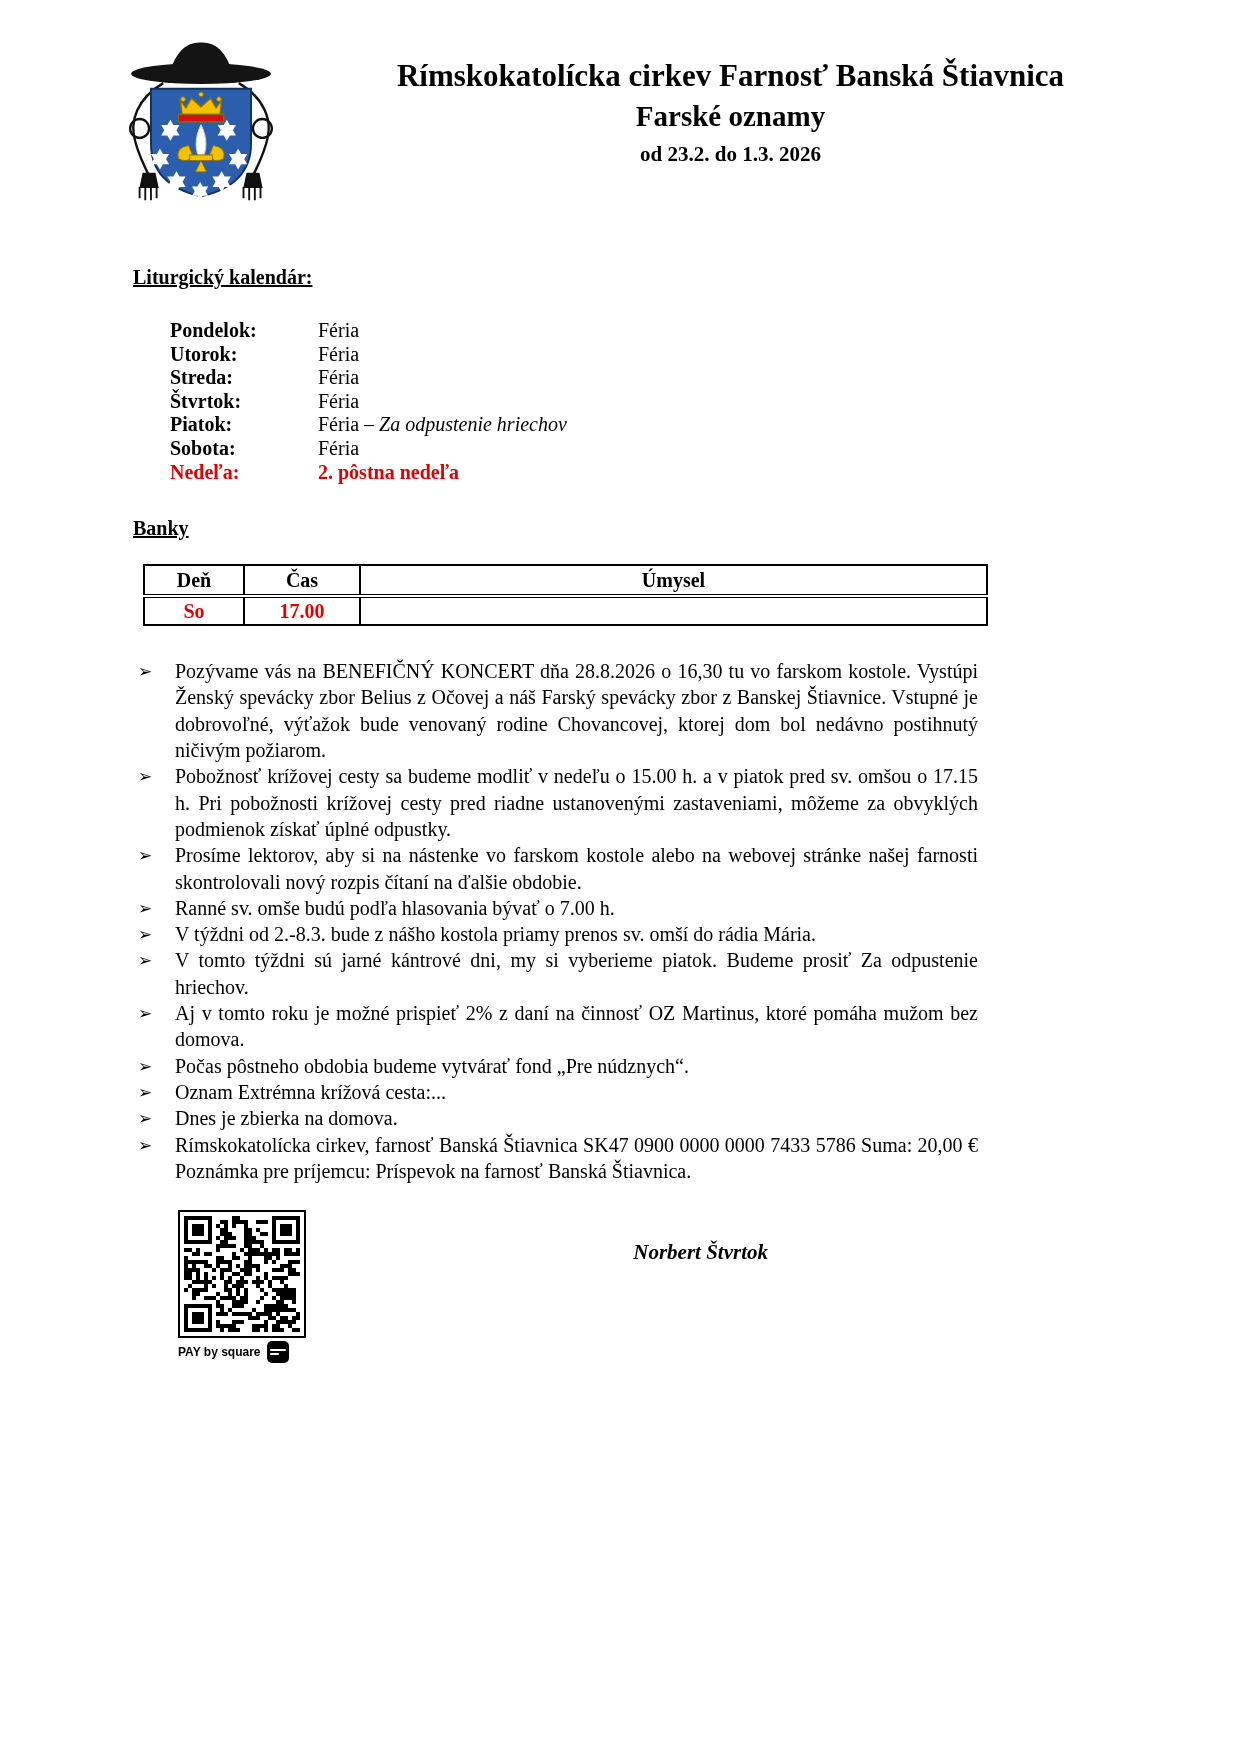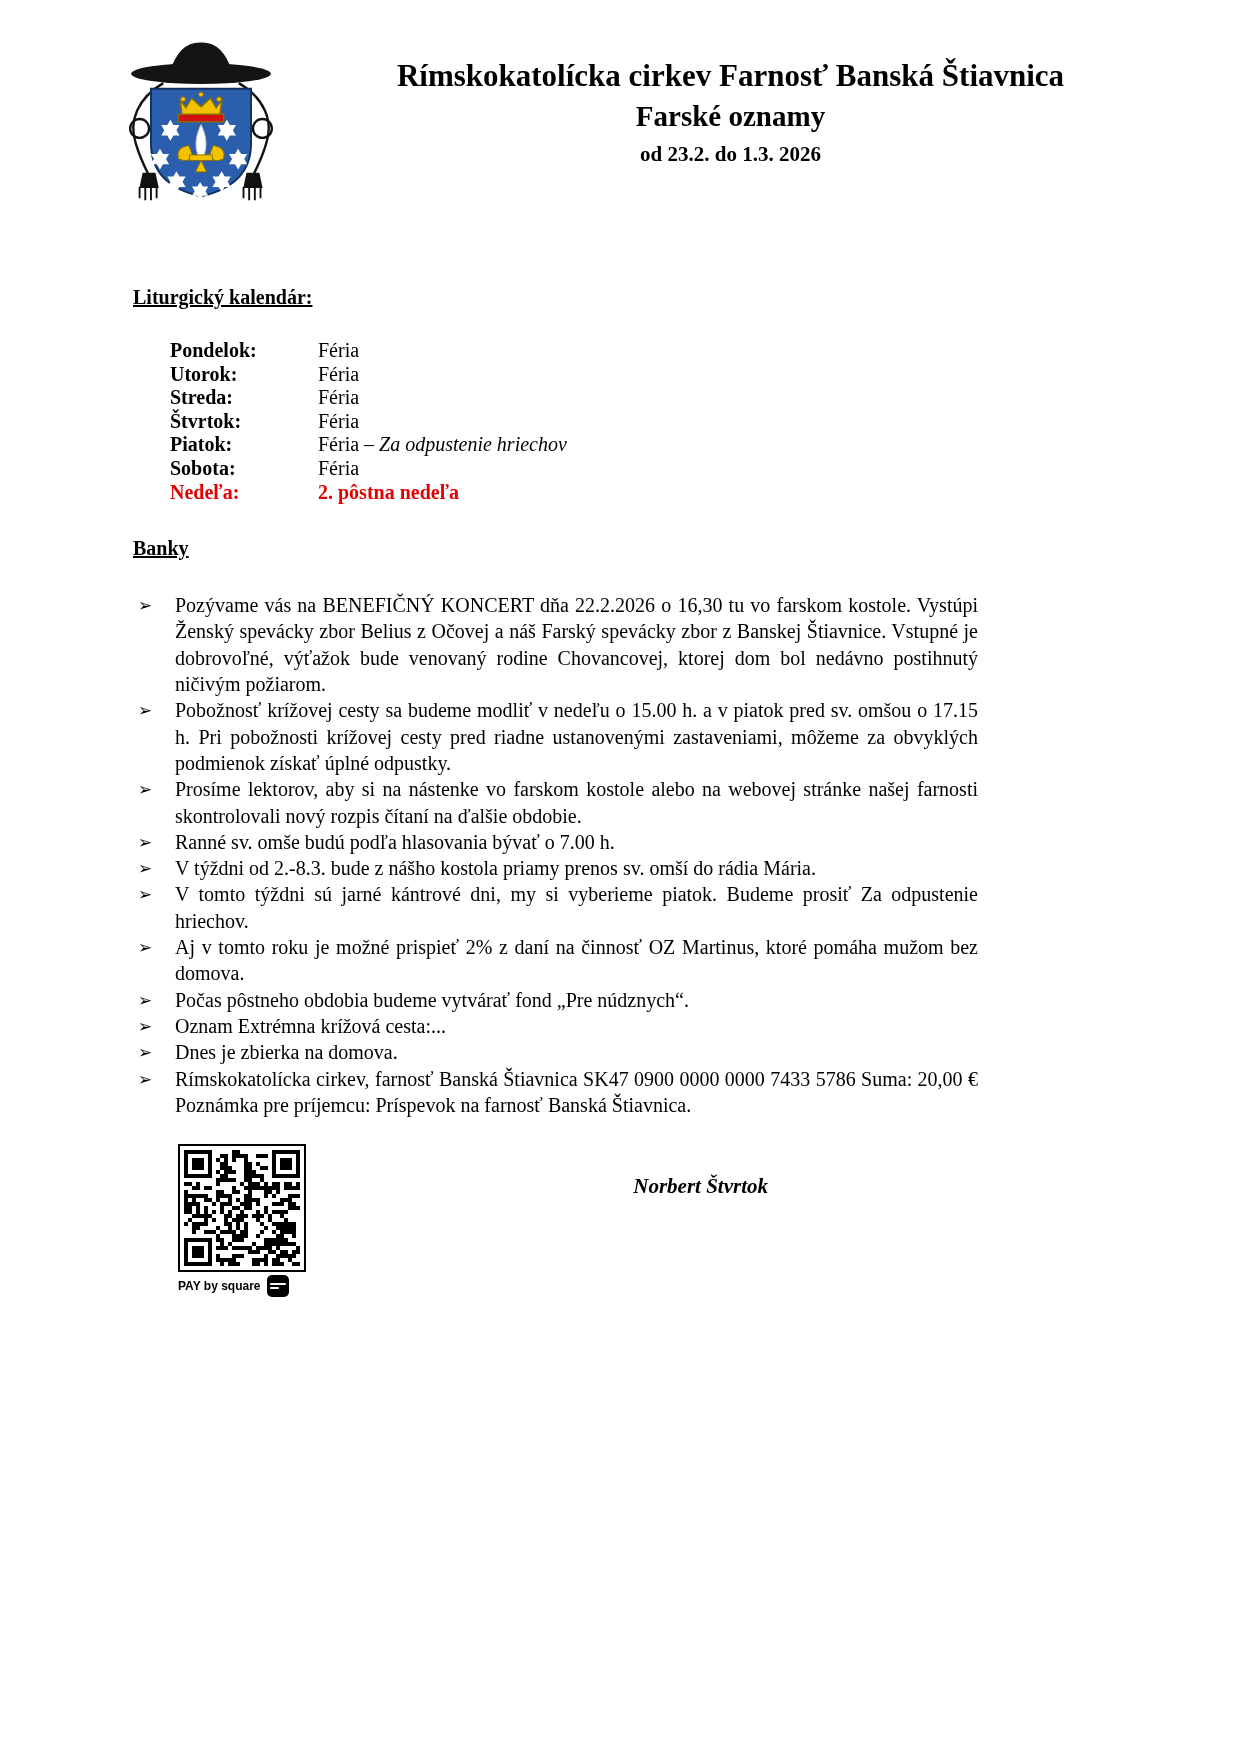--- a/index.html
+++ b/index.html
@@ -11,21 +11,21 @@
   
   .header{position:relative;height:178px;padding-top:48px;}
   .logo{position:absolute;left:110px;top:34px;width:182px;height:170px;}
   .titles{margin:8px 30px 0 250px;text-align:center;}
   .title{font-size:31px;font-weight:bold;line-height:40px;}
   .subtitle{font-size:29px;font-weight:bold;line-height:37px;margin-top:2px;}
   .daterange{font-size:21px;font-weight:bold;line-height:26px;margin-top:6px;}
   
   .content{padding-left:133px;padding-right:133px;}
   .section-heading{font-size:20px;font-weight:bold;text-decoration:underline;}
-  .lit-heading{margin-top:60px;}
+  .lit-heading{margin-top:40px;}
   .calendar{margin-top:30px;margin-left:37px;}
   .cal-row{display:flex;line-height:23.6px;font-size:20px;}
   .cal-day{font-weight:bold;width:148px;flex:0 0 148px;}
   .cal-note{font-style:italic;}
   .red{color:var(--accent-red,#e30000);font-weight:bold;}
   .banky-heading{margin-top:33px;}
   
   .masses{margin-top:24px;margin-left:10px;border-collapse:collapse;width:845px;}
   .masses th,.masses td{border:2px solid #000;text-align:center;font-size:20px;padding:1px 4px;}
   .masses th{border-bottom:4px double #000;font-weight:bold;height:26px;}
@@ -142,25 +142,41 @@
         <span>Féria</span>
       </div>
       <div class="cal-row red">
         <span class="cal-day">Nedeľa:</span>
         <span>2. pôstna nedeľa</span>
       </div>
     </div>
 
     <div class="section-heading banky-heading">Banky</div>
 
+    <table class="masses">
+      <thead>
+        <tr>
+          <th class="col-den">Deň</th>
+          <th class="col-cas">Čas</th>
+          <th>Úmysel</th>
+        </tr>
+      </thead>
+      <tbody>
+        <tr>
+          <td class="red">So</td>
+          <td class="red">17.00</td>
+          <td></td>
+        </tr>
+      </tbody>
+    </table>
 
     <ul class="bullets">
       <li>
         <span class="bullet-marker">➢</span>
-        <span class="bullet-text">Pozývame vás na BENEFIČNÝ KONCERT dňa 22.2.2026 o 16,30 tu vo farskom kostole. Vystúpi Ženský spevácky zbor Belius z Očovej a náš Farský spevácky zbor z Banskej Štiavnice. Vstupné je dobrovoľné, výťažok bude venovaný rodine Chovancovej, ktorej dom bol nedávno postihnutý ničivým požiarom.</span>
+        <span class="bullet-text">Pozývame vás na BENEFIČNÝ KONCERT dňa 28.8.2026 o 16,30 tu vo farskom kostole. Vystúpi Ženský spevácky zbor Belius z Očovej a náš Farský spevácky zbor z Banskej Štiavnice. Vstupné je dobrovoľné, výťažok bude venovaný rodine Chovancovej, ktorej dom bol nedávno postihnutý ničivým požiarom.</span>
       </li>
       <li>
         <span class="bullet-marker">➢</span>
         <span class="bullet-text">Pobožnosť krížovej cesty sa budeme modliť v nedeľu o 15.00 h. a v piatok pred sv. omšou o 17.15 h. Pri pobožnosti krížovej cesty pred riadne ustanovenými zastaveniami, môžeme za obvyklých podmienok získať úplné odpustky.</span>
       </li>
       <li>
         <span class="bullet-marker">➢</span>
         <span class="bullet-text">Prosíme lektorov, aby si na nástenke vo farskom kostole alebo na webovej stránke našej farnosti skontrolovali nový rozpis čítaní na ďalšie obdobie.</span>
       </li>
       <li>

